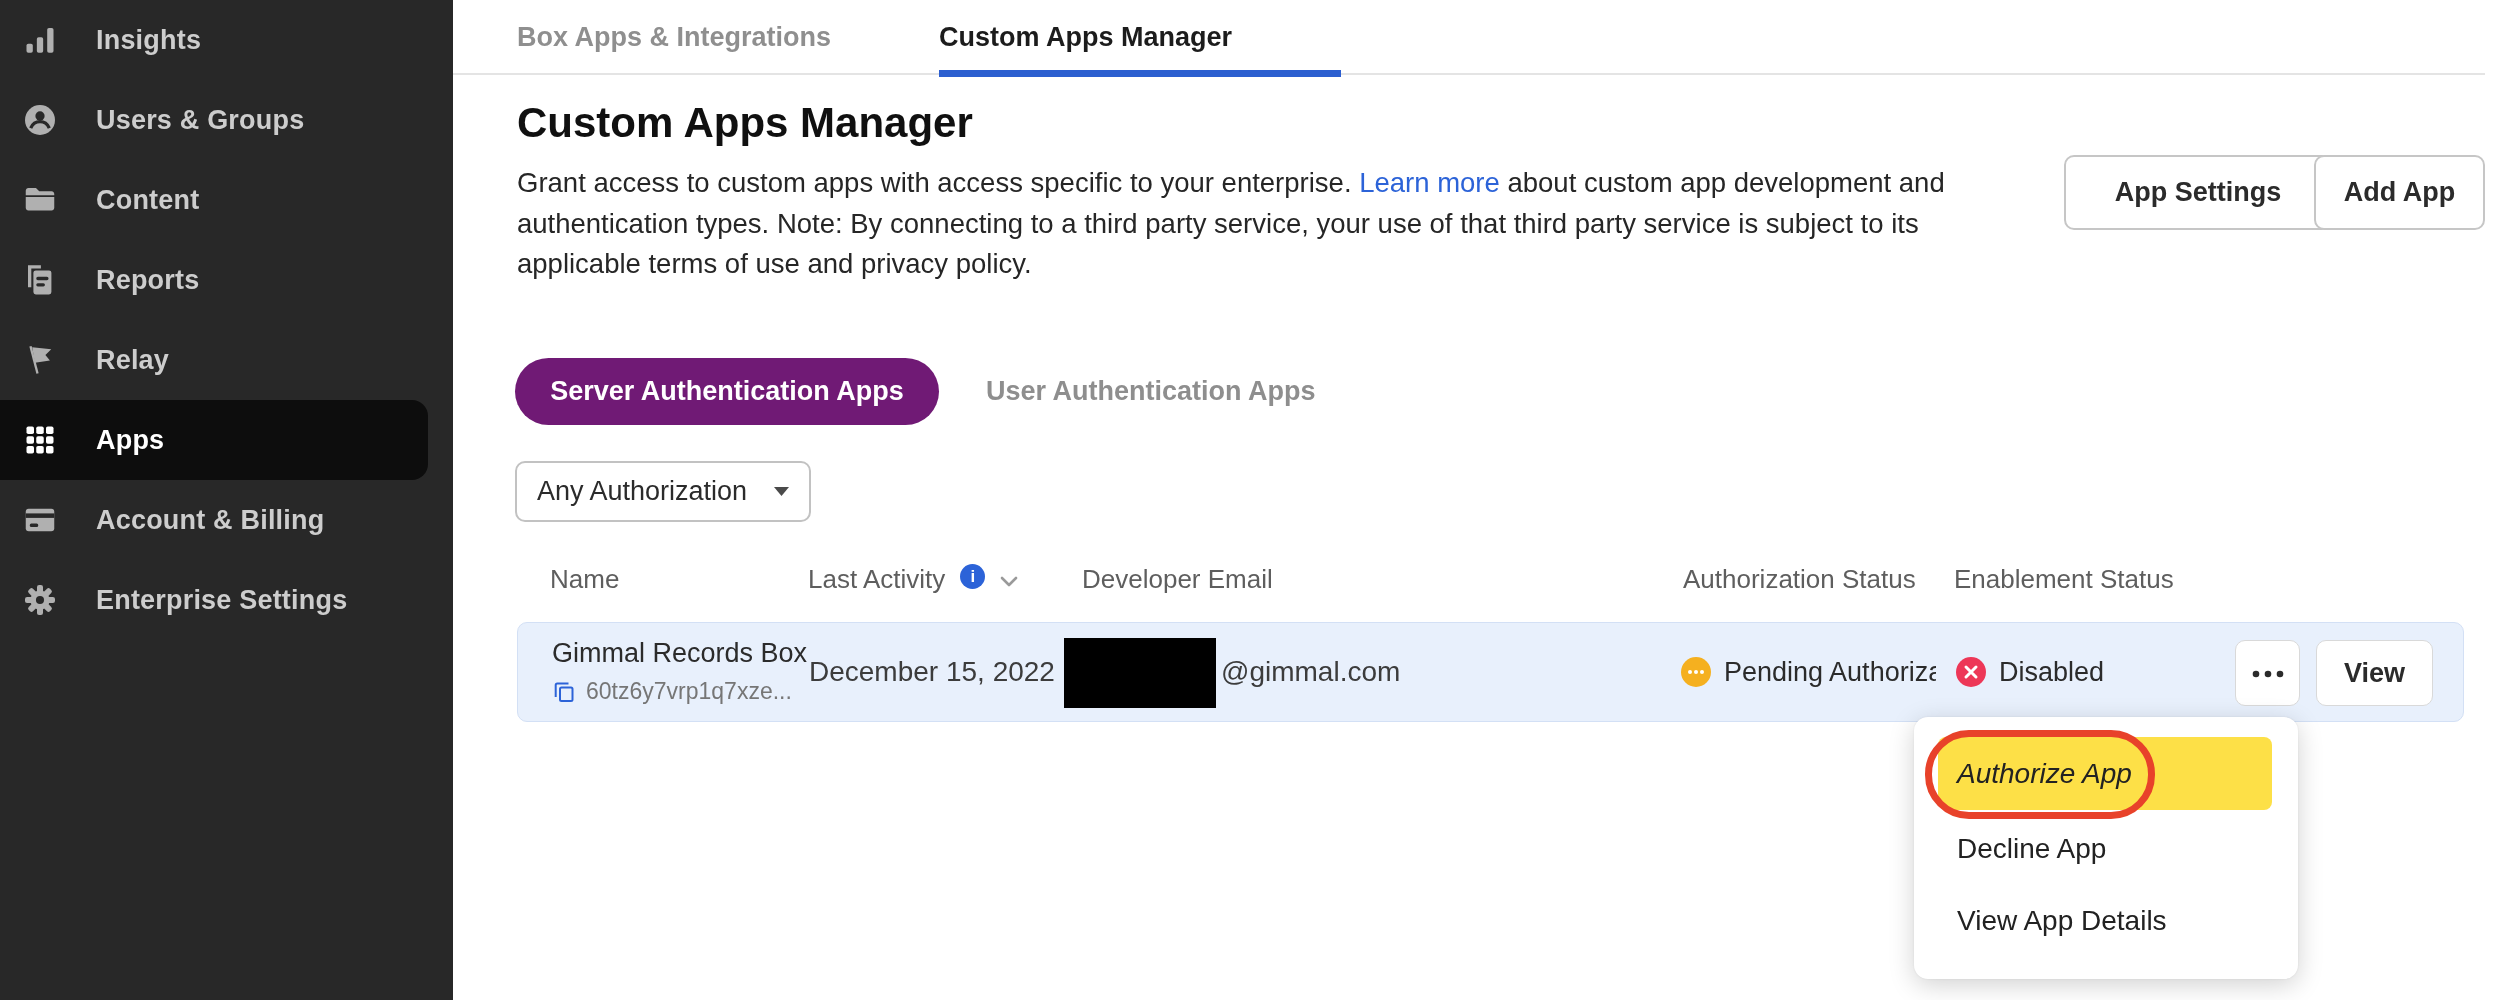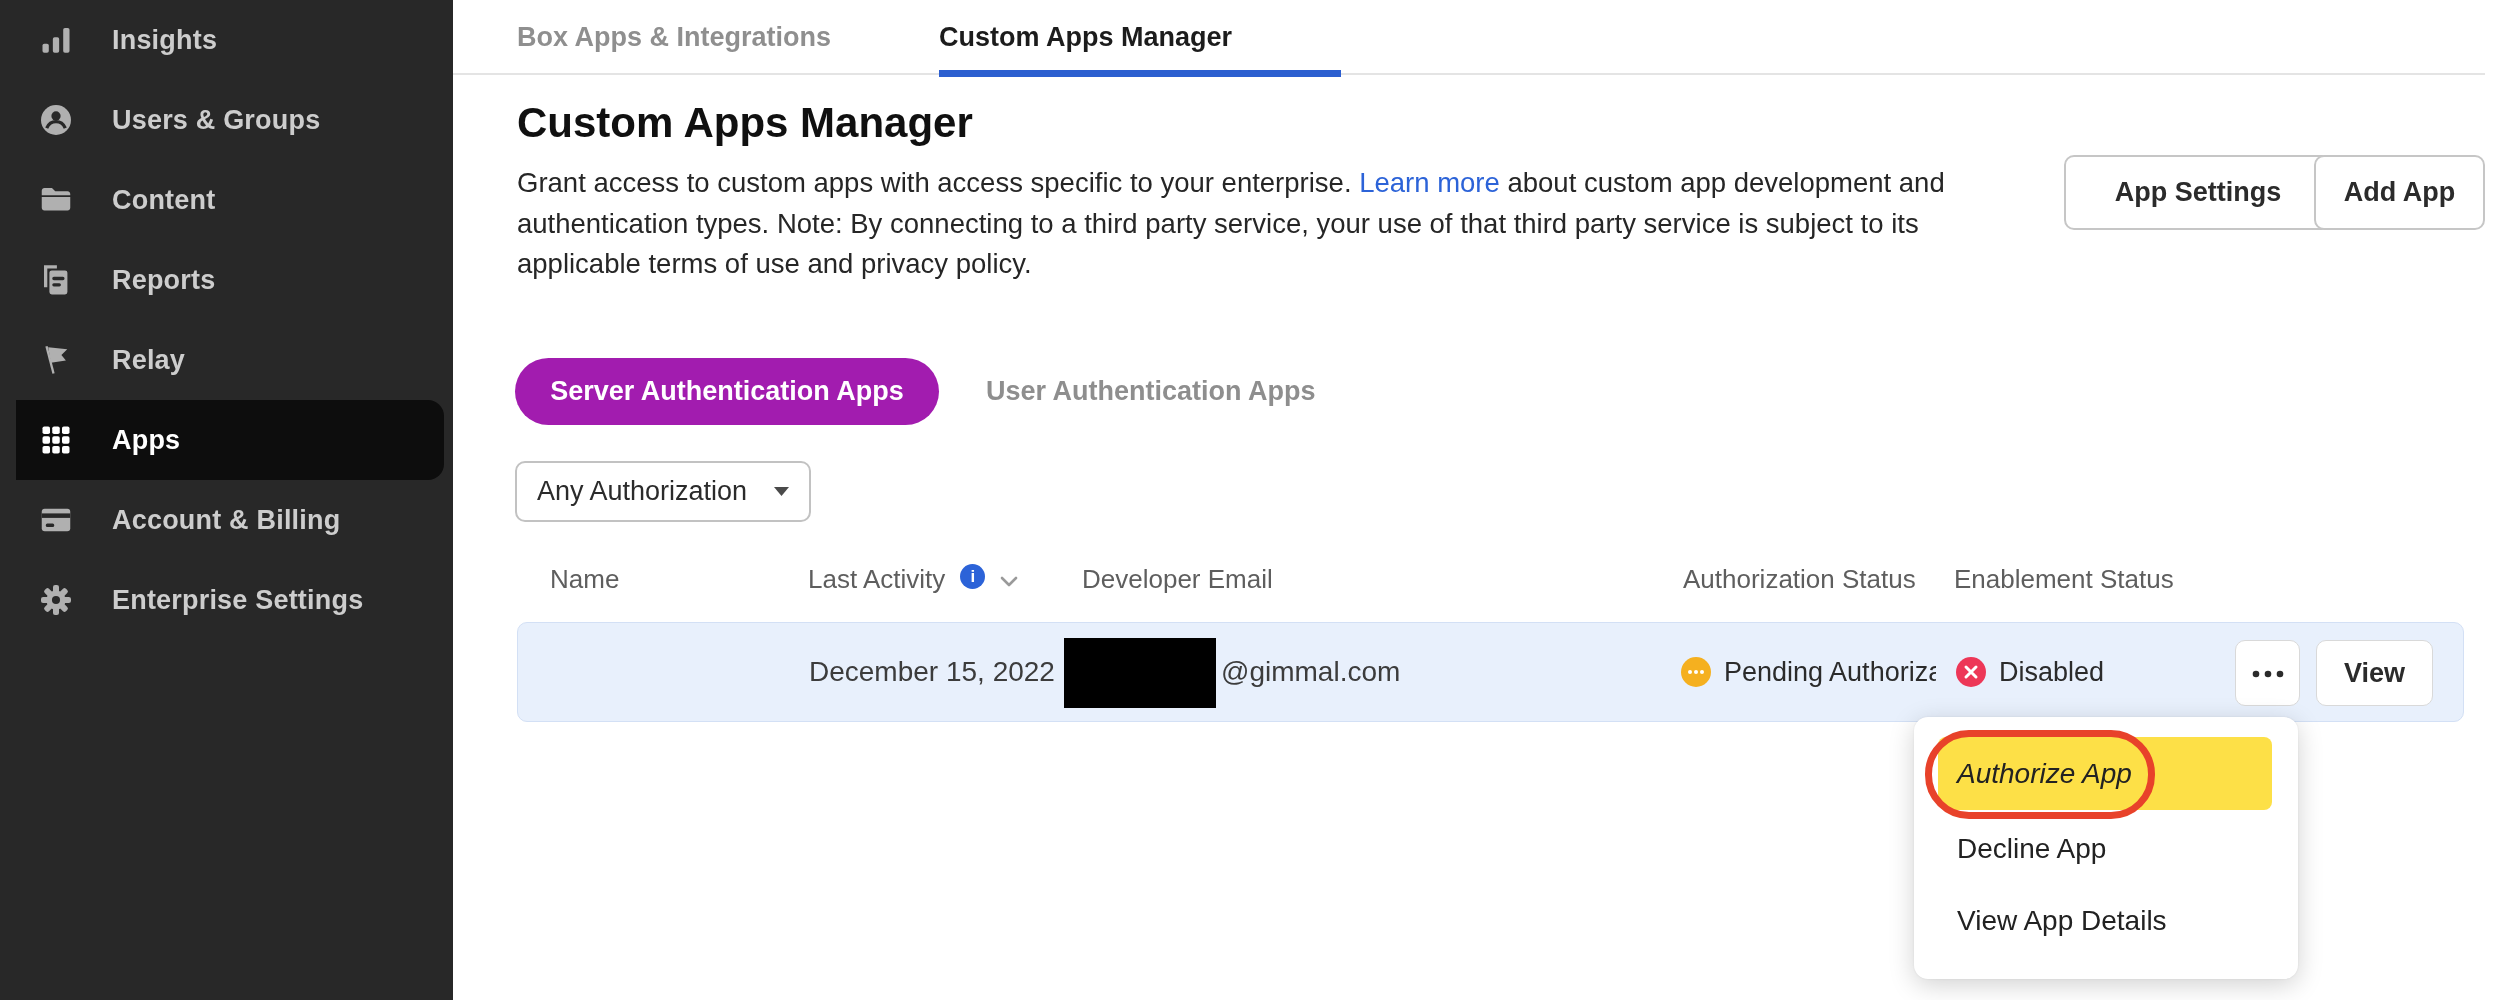--- a/index.html
+++ b/index.html
@@ -1,20 +1,20 @@
 <!DOCTYPE html>
 <html><head>
 <meta charset="utf-8">
 <style>
   * { margin:0; padding:0; box-sizing:border-box; }
   body { font-family:"Liberation Sans", sans-serif; background:#fff; }
   .page { position:relative; width:2506px; height:1000px; background:#fff; overflow:hidden; }
 
   
-  .sidebar { position:absolute; left:0; top:0; width:453px; height:1000px; background:#282828;padding-left:16px; }
+  .sidebar { position:absolute; left:0; top:0; width:453px; height:1000px; background:#282828; }
   .nav-item { height:80px; display:flex; align-items:center; padding-left:22px; cursor:pointer; }
   .nav-icon { width:36px; height:36px; color:#b0b0b0; flex:0 0 36px; }
   .nav-icon svg { width:36px; height:36px; display:block; }
   .nav-label { margin-left:38px; font-size:27px; font-weight:700; color:#cdcdcd; letter-spacing:.2px; }
   .nav-item.active { background:#0d0d0d; width:428px; border-radius:0 16px 16px 0; }
   .nav-item.active .nav-icon { color:#ffffff; }
   .nav-item.active .nav-label { color:#ffffff; }
 
   
   .main { position:absolute; left:453px; top:0; width:2053px; height:1000px; }
@@ -28,21 +28,21 @@
   .page-title { position:absolute; left:64px; top:99px; font-size:42px; font-weight:700; color:#101010; }
 
   .desc { position:absolute; left:64px; top:163px; width:1470px; font-size:27.5px; line-height:40.5px; color:#262626; }
   .desc a { color:#2c63d8; text-decoration:none; cursor:pointer; }
 
   .btn { position:absolute; top:155px; height:75px; background:#fff; border:2px solid #c6c6c6; border-radius:10px;
          display:flex; align-items:center; justify-content:center; font-size:27px; font-weight:700; color:#2b2b2b; cursor:pointer; }
   .btn-app-settings { left:1611px; width:268px; }
   .btn-add-app { left:1861px; width:171px; }
 
-  .seg-pill { position:absolute; left:62px; top:358px; width:424px; height:67px; border-radius:34px; background:#a21caf;
+  .seg-pill { position:absolute; left:62px; top:358px; width:424px; height:67px; border-radius:34px; background:#701a75;
               display:flex; align-items:center; justify-content:center; color:#fff; font-size:27px; font-weight:700; cursor:pointer; }
   .seg-alt { position:absolute; left:533px; top:358px; height:67px; display:flex; align-items:center;
              color:#8e8e8e; font-size:27px; font-weight:700; cursor:pointer; }
 
   .filter { position:absolute; left:62px; top:461px; width:296px; height:61px; background:#fff; border:2px solid #c2c2c2;
             border-radius:10px; display:flex; align-items:center; padding:8px 20px; font-size:27px; color:#2b2b2b; cursor:pointer; }
   .filter .caret { margin-left:auto; display:flex; }
 
   
   .thead { position:absolute; left:0; top:558px; width:2032px; height:44px; }
@@ -233,20 +233,32 @@
               <path d="M2 2l7 7 7-7" stroke="#9a9a9a" stroke-width="2.6" stroke-linecap="round" stroke-linejoin="round"></path>
             </svg>
         </span>
       </span>
       <span class="th th-dev">Developer Email</span>
       <span class="th th-auth">Authorization Status</span>
       <span class="th th-enab">Enablement Status</span>
     </div>
 
     <div class="row">
+      <div class="cell-name">
+        <div class="app-name">Gimmal Records Box</div>
+        <div class="app-id-line">
+          <span>
+            <svg viewBox="0 0 24 24" fill="none">
+                <rect x="8" y="7.5" width="12.5" height="13.5" rx="1.5" stroke="#2c63d8" stroke-width="2"></rect>
+                <path d="M16.5 3.5H5.3c-.9 0-1.6.7-1.6 1.6V17" stroke="#2c63d8" stroke-width="2"></path>
+              </svg>
+          </span>
+          <span class="app-id">60tz6y7vrp1q7xze...</span>
+        </div>
+      </div>
 
       <div class="cell-date">December 15, 2022</div>
 
       <div class="redacted"></div>
       <div class="cell-domain">@gimmal.com</div>
 
       <div class="cell-status cell-auth">
         <span class="status-dot">
           <svg viewBox="0 0 30 30">
               <circle cx="15" cy="15" r="15" fill="#f5b01f"></circle>

